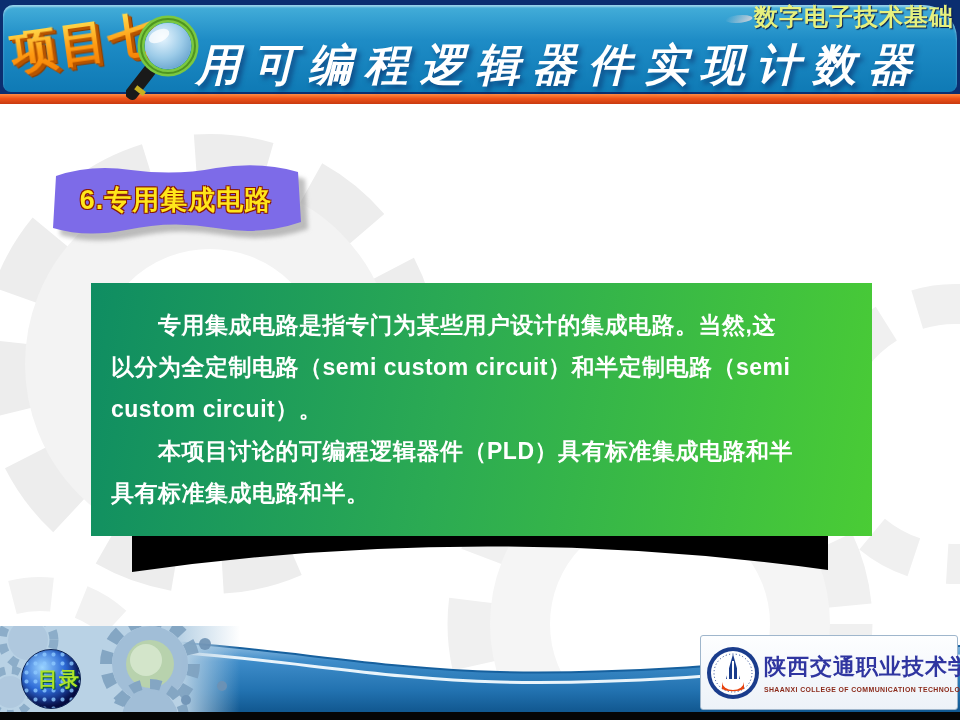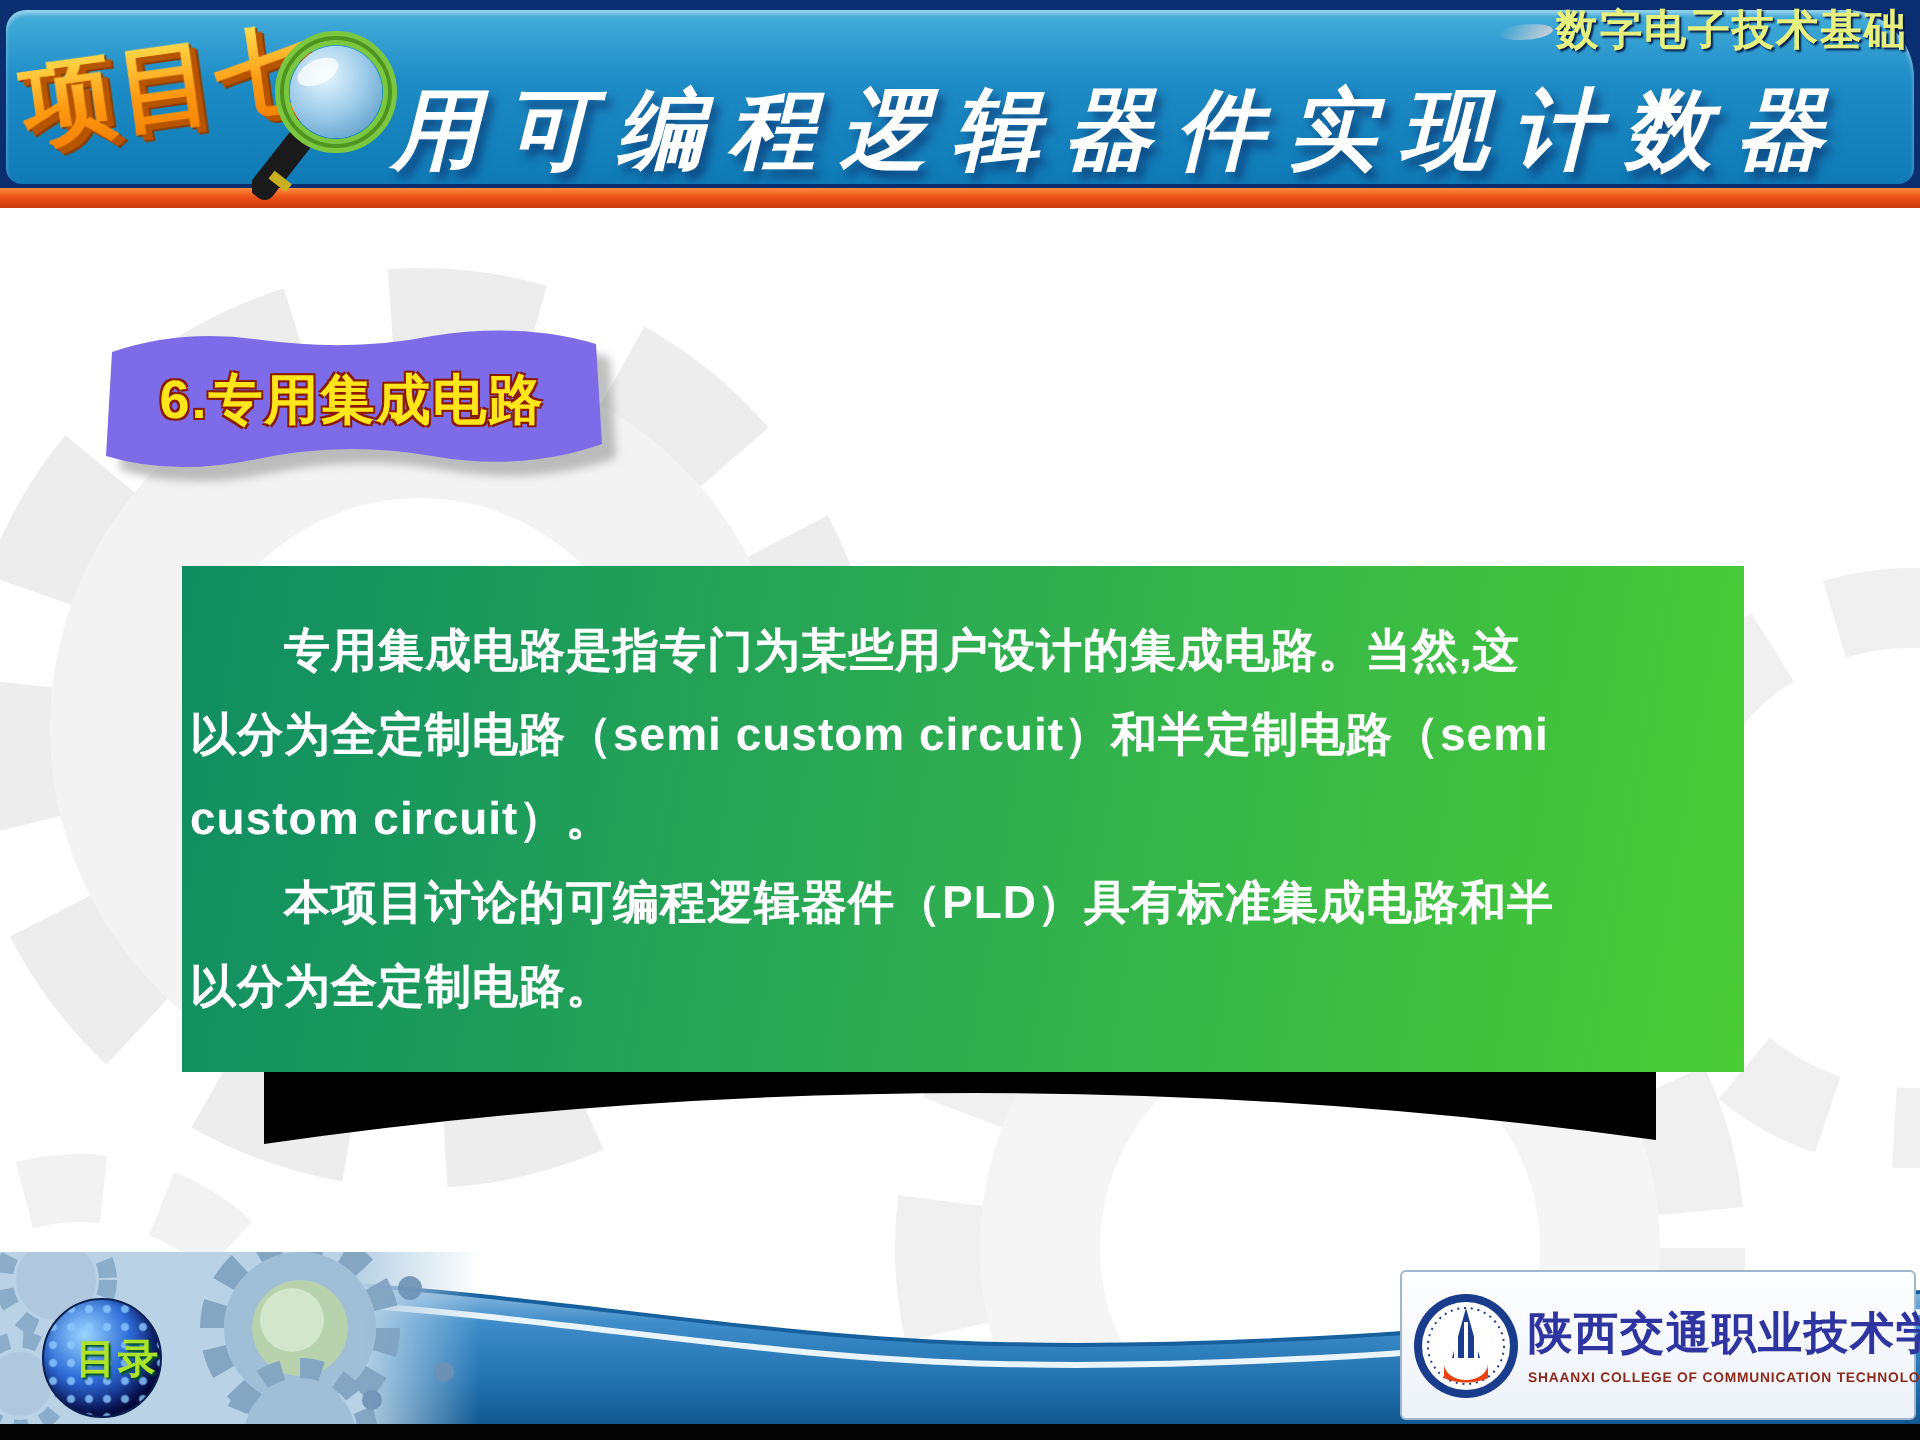--- a/index.html
+++ b/index.html
@@ -18,37 +18,37 @@
                background:linear-gradient(180deg,#FF8A40 0%,#EE5318 45%,#C83A10 100%);}
   .proj-badge{position:absolute;left:10px;top:12px;z-index:7;font-size:47px;font-weight:bold;
               letter-spacing:2px;transform:rotate(-8deg);
               background:linear-gradient(180deg,#FFD84A 15%,#FF9A12 55%,#F07800 100%);
               -webkit-background-clip:text;background-clip:text;color:transparent;
               filter:drop-shadow(3px 3px 0 #B65400) drop-shadow(1px 1px 0 #8A3C00);}
   .slide-title{position:absolute;left:196px;top:36px;width:760px;z-index:7;
                font-family:"DejaVu Serif","Liberation Serif",serif;font-style:italic;font-weight:bold;
                font-size:44px;color:#ffffff;letter-spacing:12px;white-space:nowrap;
                text-shadow:3px 4px 5px rgba(10,30,90,.55);}
-  .course-tag{position:absolute;right:6px;top:1px;z-index:7;font-size:21px;font-weight:bold;
+  .course-tag{position:absolute;right:6px;top:1px;z-index:7;font-size:24px;font-weight:bold;
               color:#E6F07E;letter-spacing:1px;text-shadow:1px 1px 1px #061A4A;}
   .swoosh{display:inline-block;width:26px;height:8px;margin-right:2px;vertical-align:middle;
           background:linear-gradient(90deg,transparent,#C8CFD8);transform:skewX(-40deg);border-radius:50%;}
   .magnifier{position:absolute;left:126px;top:14px;z-index:7;}
 
   
   .banner{position:absolute;left:46px;top:160px;width:260px;height:82px;z-index:3;
           filter:drop-shadow(7px 7px 2px rgba(140,140,140,.55));}
   .banner-label{position:absolute;left:46px;top:182px;width:260px;z-index:4;text-align:center;
                 font-size:27px;font-weight:bold;color:#FFE61A;letter-spacing:1px;
                 text-shadow:-1px -1px 0 #8A1A00,1px -1px 0 #8A1A00,-1px 1px 0 #8A1A00,1px 1px 0 #8A1A00;}
 
   
   .green-box{position:absolute;left:91px;top:283px;width:781px;height:253px;z-index:2;
              background:linear-gradient(100deg,#0F8D62 0%,#2BAA53 45%,#4ACC35 100%);
-             box-sizing:border-box;padding:21px 14px 0 4px;}
+             box-sizing:border-box;padding:21px 14px 0 20px;}
   .gline{height:42px;line-height:42px;font-size:23px;font-weight:bold;color:#ffffff;
          white-space:nowrap;letter-spacing:.5px;}
 
   
   .black-arc{position:absolute;left:132px;top:536px;z-index:2;}
 
   
   .footer-wave{position:absolute;left:0;top:626px;z-index:2;}
   .footer-gears{position:absolute;left:0;top:626px;z-index:3;}
   .black-bottom{position:absolute;left:0;top:712px;width:960px;height:8px;background:#050505;z-index:5;}
@@ -129,21 +129,21 @@
     <path d="M10,16 Q45,4 85,10 Q130,16 170,8 Q215,1 252,12
              L255,62 Q215,76 170,68 Q125,60 80,70 Q40,78 7,68 Z" fill="#7D6BE8"></path>
   </svg>
   <div class="banner-label">6.专用集成电路</div>
 
   <div class="green-box">
     <div class="gline">　　专用集成电路是指专门为某些用户设计的集成电路。当然,这</div>
     <div class="gline">以分为全定制电路（semi custom circuit）和半定制电路（semi</div>
     <div class="gline">custom circuit）。</div>
     <div class="gline">　　本项目讨论的可编程逻辑器件（PLD）具有标准集成电路和半</div>
-    <div class="gline">以分为全定制电路。</div>
+    <div class="gline">具有标准集成电路和半。</div>
   </div>
 
   <svg class="black-arc" width="696" height="40" viewBox="0 0 696 40">
     <path d="M0,0 L696,0 L696,34 Q348,-14 0,36 Z" fill="#000000"></path>
   </svg>
 
   <svg class="footer-wave" width="960" height="87" viewBox="0 0 960 87">
     <defs>
       <linearGradient id="waveGrad" x1="0" y1="0" x2="0" y2="1">
         <stop offset="0%" stop-color="#A9CCE8"></stop>

